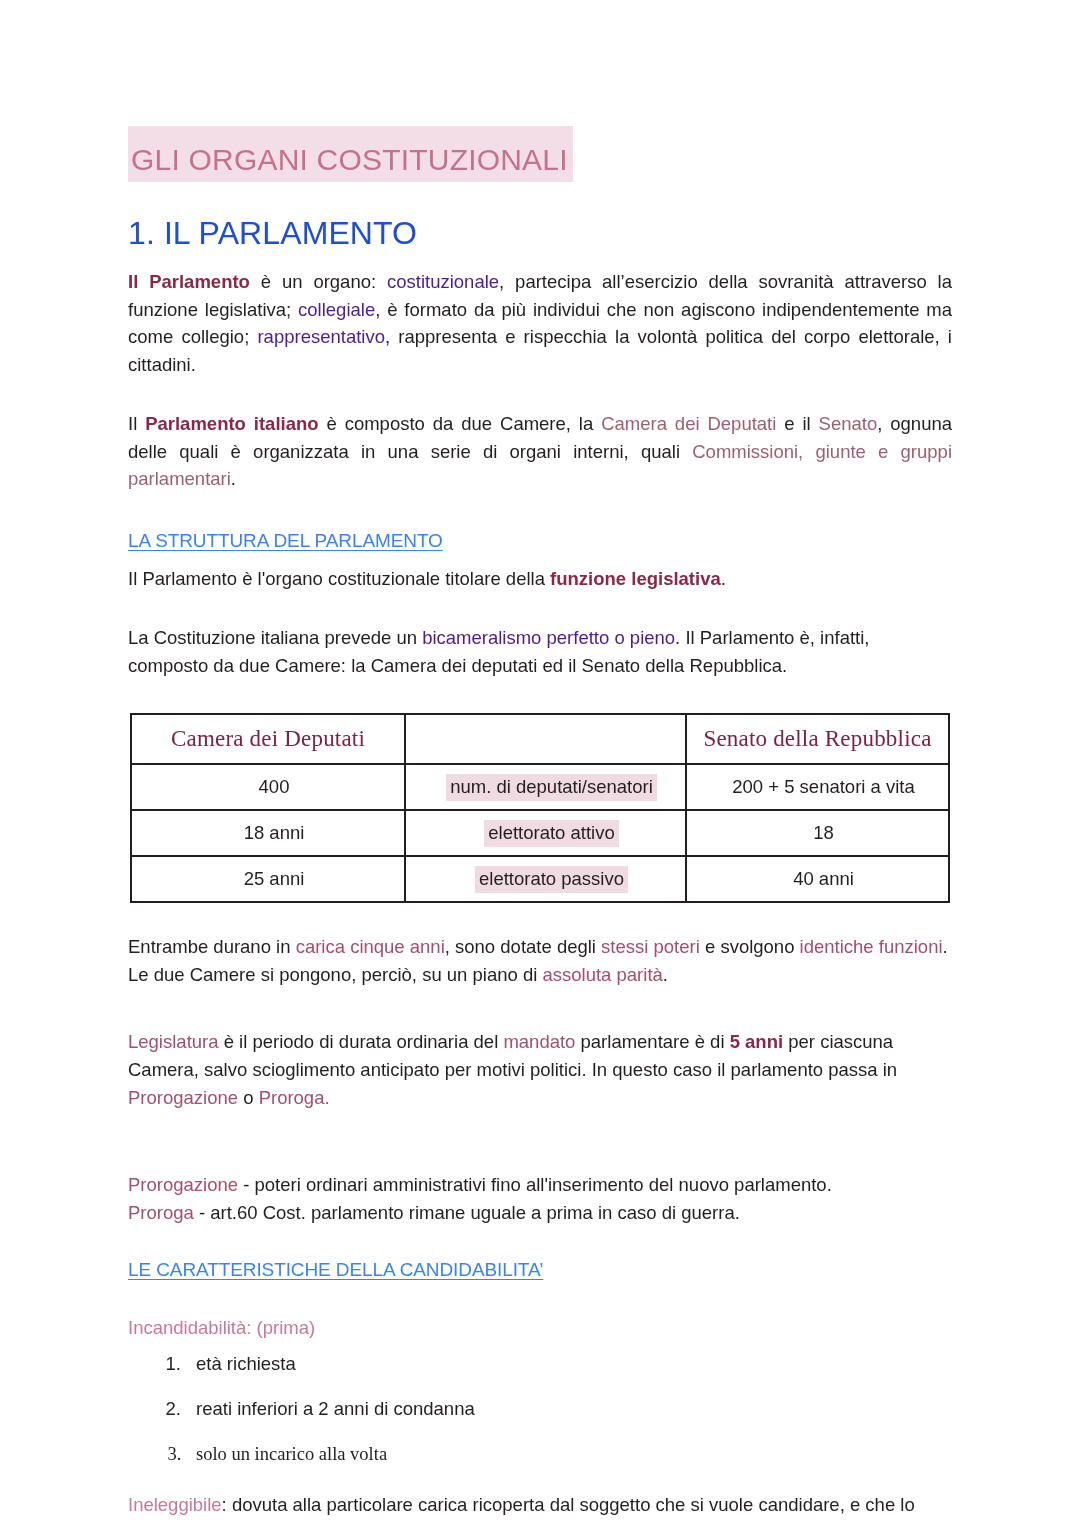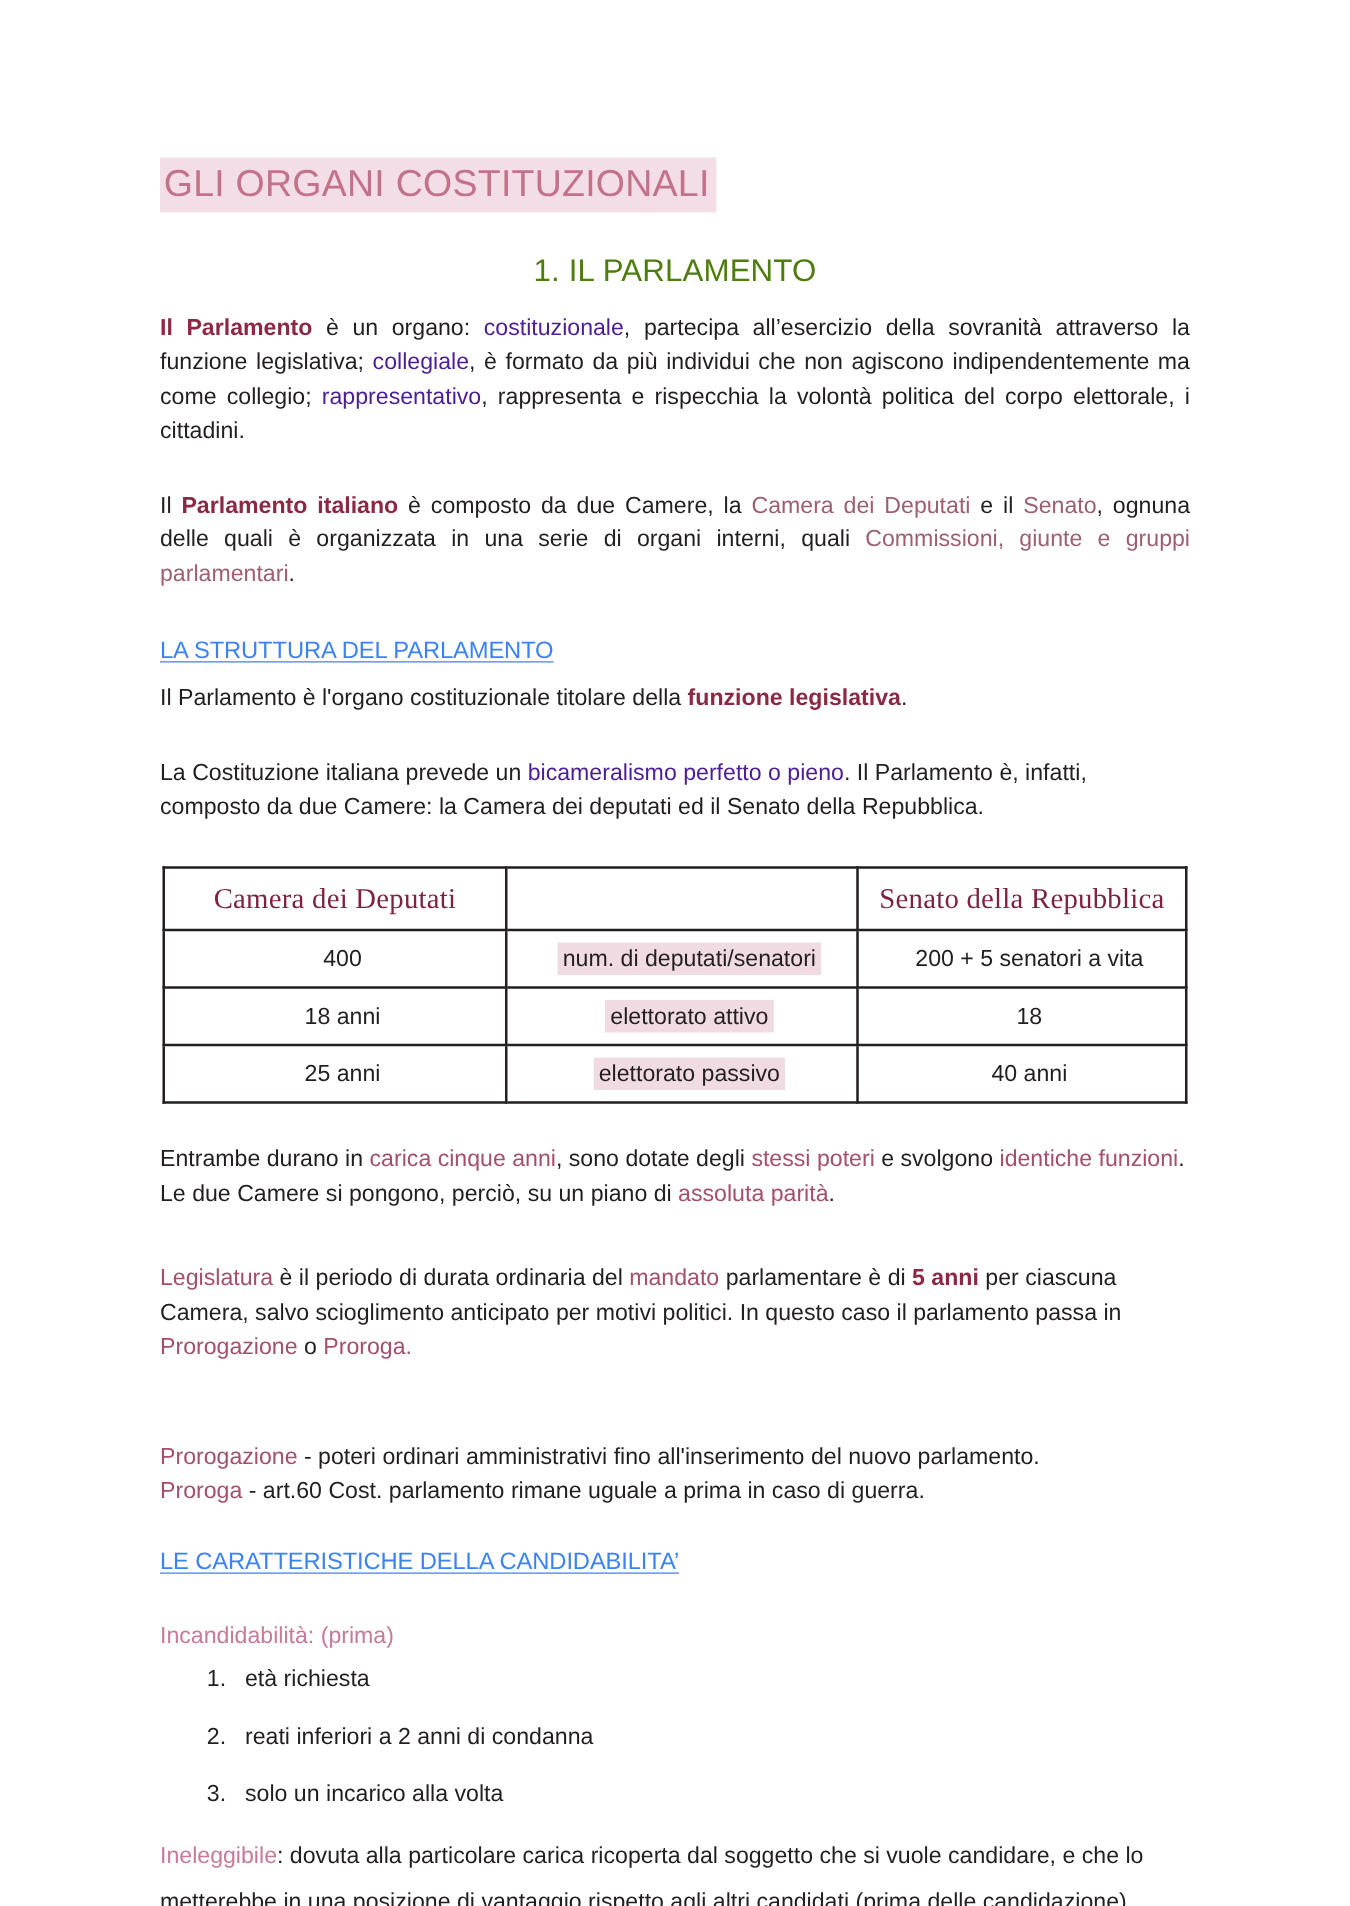--- a/index.html
+++ b/index.html
@@ -32,32 +32,31 @@
   
   .doc-title {
     font-size: 30px;
     line-height: 1.22;
     color: #c4718c;
     font-weight: 400;
     letter-spacing: 0.2px;
     margin: 0;
     display: inline-block;
     background: #f3dde6;
-    padding: 4px 5px 3px 3px;
+    padding: 16px 5px 3px 3px;
   }
   .h-wrap-title { margin: 0 0 32px 0; }
 
   .section-heading {
-    font-size: 25px;
+    font-size: 32px;
     line-height: 1.2;
-    color: #4d7c0f;
+    color: #1d4ed8;
     font-weight: 400;
     margin: 0 0 16px 0;
     letter-spacing: 0.1px;
-    text-align: center;
   }
 
   .sub-heading {
     font-size: 19px;
     line-height: 1.25;
     color: #3b82f6;
     font-weight: 400;
     text-decoration: underline;
     text-underline-offset: 3px;
     margin: 0 0 12px 0;
@@ -129,21 +128,21 @@
     margin: 8px 0 6px 0;
     padding-left: 58px;
     font-size: 18.5px;
     line-height: 1.5;
     color: #231f20;
   }
   ol.steps li {
     margin: 0 0 18px 0;
     padding-left: 10px;
   }
-  ol.steps li:last-child { margin-bottom: 0; }
+  ol.steps li:last-child { margin-bottom: 0; font-family: Liberation Serif, serif; }
 
   p.loose {
     font-size: 18.5px;
     line-height: 1.95;
     margin: 18px 0 0 0;
   }
 </style>
 </head>
 <body>
 

